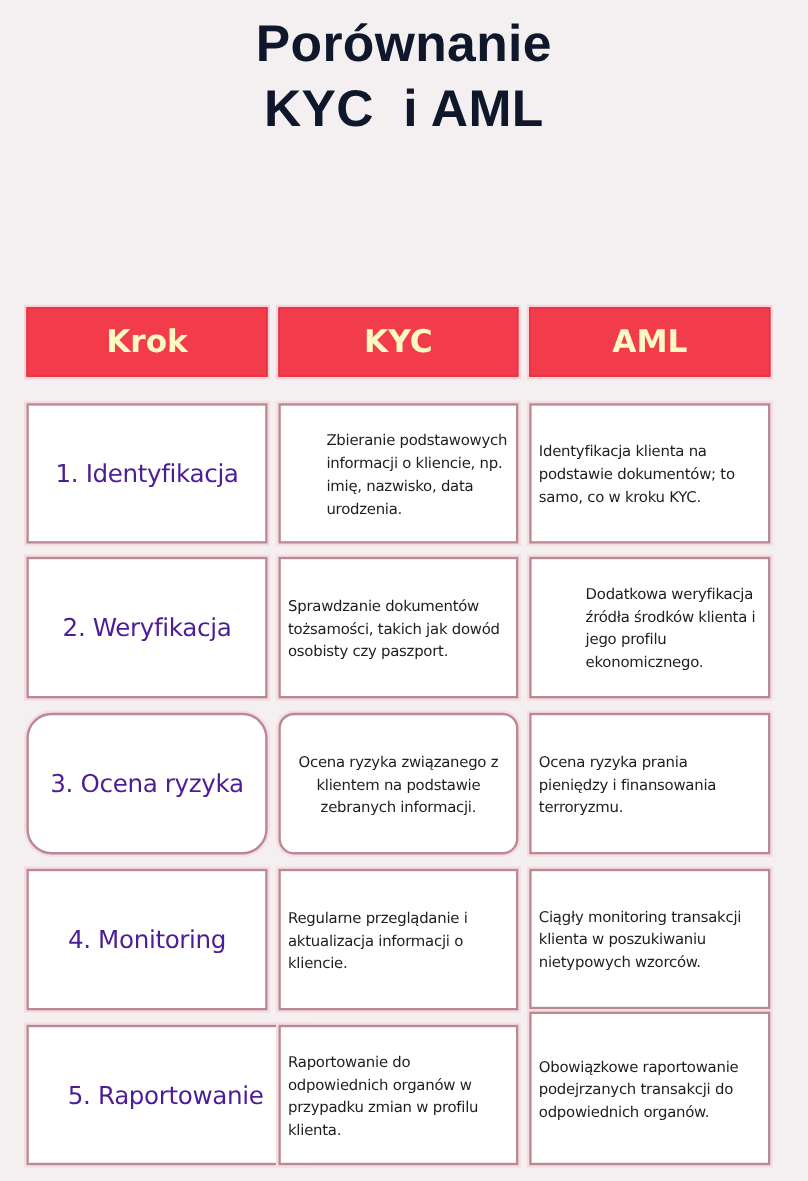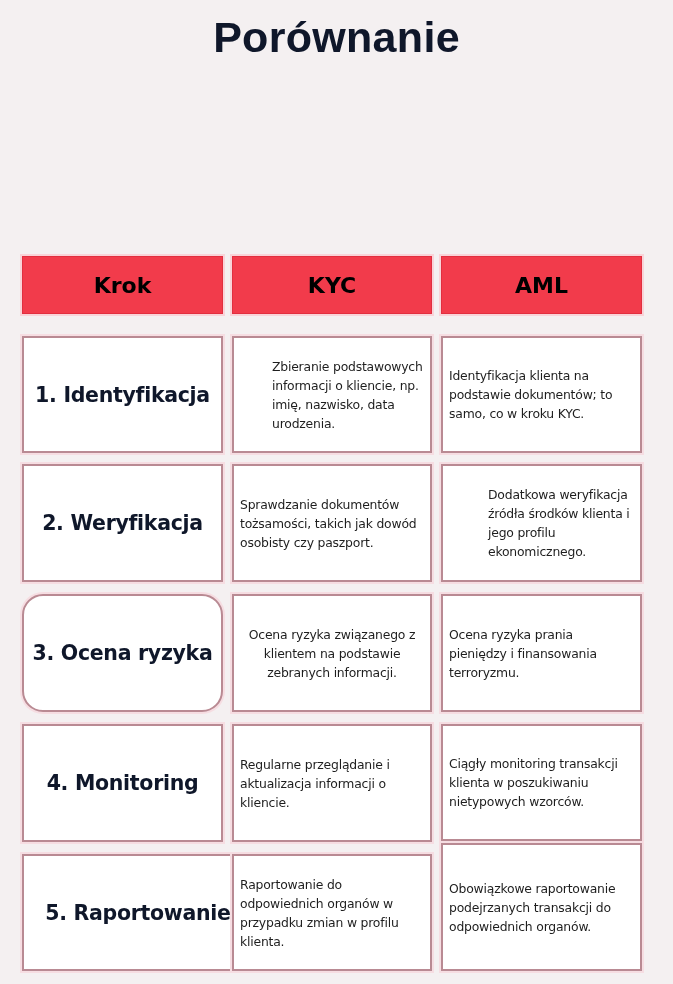--- a/index.html
+++ b/index.html
@@ -29,62 +29,63 @@
     border: 2px solid #b98a93;
     box-shadow: 0 0 0 2px #f6dde2;
     display: flex;
     align-items: center;
   }
   .hdr {
     background: #f23b4b;
     border: 1px solid #e22e3f;
     box-shadow: 0 0 0 2px #f9d3d8;
     justify-content: center;
-    color: #000000;
+    color: #fef9c3;
     font-weight: bold;
-    font-size: 22px;
+    font-size: 26px;
   }
   .step {
     justify-content: center;
     font-size: 20.5px;
-    font-weight: bold;
-    color: #0f172a;
+    font-weight: normal;
+    color: #4c1d95;
     font-family: "DejaVu Sans", sans-serif;
     letter-spacing: -0.3px;
   }
   .desc {
     padding: 0 6px 0 6px;
     font-size: 12.4px;
     line-height: 19px;
     color: #1e1e1e;
     letter-spacing: -0.2px;
   }
   .desc.center { text-align: center; justify-content: center; }
 </style>
 </head>
 <body>
 
 <div class="title">
   <div>Porównanie</div>
+  <div>KYC  i AML</div>
 </div>
 
 <div class="cell hdr" style="left:22px; top:256px; width:201px; height:58px;">Krok</div>
 <div class="cell hdr" style="left:232px; top:256px; width:200px; height:58px;">KYC</div>
 <div class="cell hdr" style="left:441px; top:256px; width:201px; height:58px;">AML</div>
 
 <div class="cell step" style="left:22px; top:336px; width:201px; height:117px;">1. Identyfikacja</div>
 <div class="cell desc" style="left:232px; top:336px; width:200px; height:117px;padding-left:38px;">Zbieranie podstawowych informacji o kliencie, np. imię, nazwisko, data urodzenia.</div>
 <div class="cell desc" style="left:441px; top:336px; width:201px; height:117px;">Identyfikacja klienta na podstawie dokumentów; to samo, co w kroku KYC.</div>
 
 <div class="cell step" style="left:22px; top:464px; width:201px; height:118px;">2. Weryfikacja</div>
 <div class="cell desc" style="left:232px; top:464px; width:200px; height:118px;">Sprawdzanie dokumentów tożsamości, takich jak dowód osobisty czy paszport.</div>
 <div class="cell desc" style="left:441px; top:464px; width:201px; height:118px;padding-left:45px;">Dodatkowa weryfikacja źródła środków klienta i jego profilu ekonomicznego.</div>
 
 <div class="cell step" style="left:22px; top:594px; width:201px; height:118px;border-radius:21px;">3. Ocena ryzyka</div>
-<div class="cell desc center" style="left:232px; top:594px; width:200px; height:118px;">Ocena ryzyka związanego z klientem na podstawie zebranych informacji.</div>
+<div class="cell desc center" style="left:232px; top:594px; width:200px; height:118px;border-radius:13px;">Ocena ryzyka związanego z klientem na podstawie zebranych informacji.</div>
 <div class="cell desc" style="left:441px; top:594px; width:201px; height:118px;">Ocena ryzyka prania pieniędzy i finansowania terroryzmu.</div>
 
 <div class="cell step" style="left:22px; top:724px; width:201px; height:118px;">4. Monitoring</div>
 <div class="cell desc" style="left:232px; top:724px; width:200px; height:118px;">Regularne przeglądanie i aktualizacja informacji o kliencie.</div>
 <div class="cell desc" style="left:441px; top:724px; width:201px; height:117px;">Ciągły monitoring transakcji klienta w poszukiwaniu nietypowych wzorców.</div>
 
 <div class="cell step" style="left:22px; top:854px; width:232px; height:117px;">5. Raportowanie</div>
 <div class="cell desc" style="left:232px; top:854px; width:200px; height:117px;">Raportowanie do odpowiednich organów w przypadku zmian w profilu klienta.</div>
 <div class="cell desc" style="left:441px; top:843px; width:201px; height:128px;">Obowiązkowe raportowanie podejrzanych transakcji do odpowiednich organów.</div>
 

